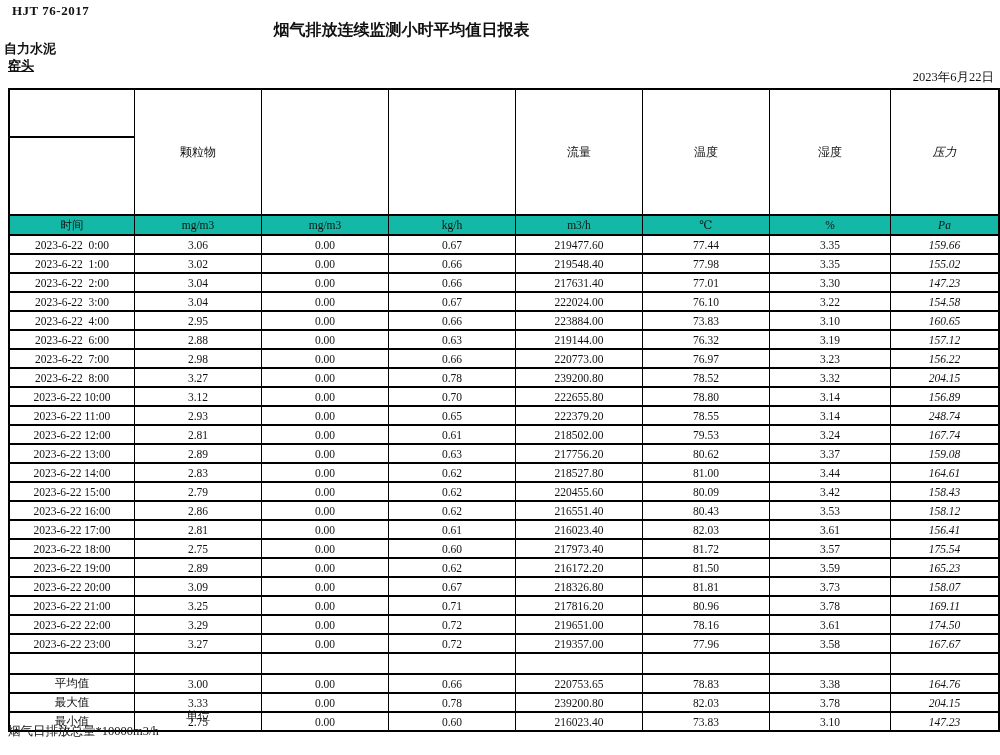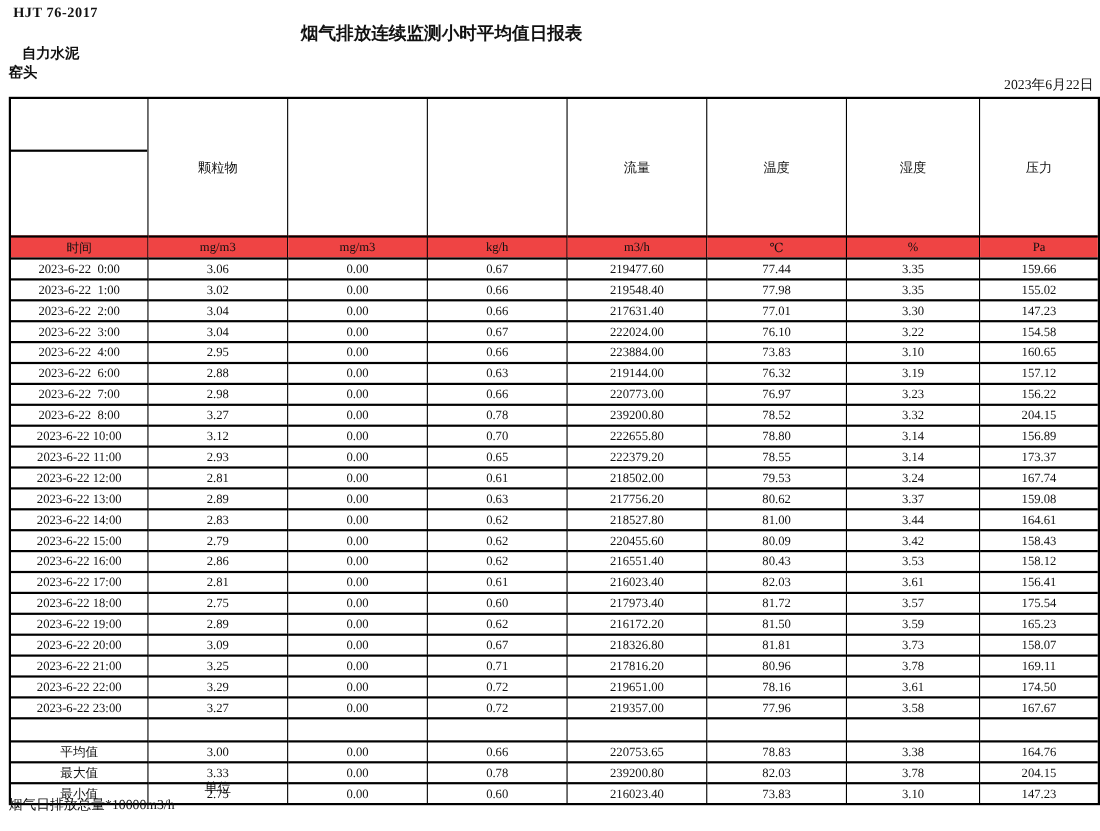--- a/index.html
+++ b/index.html
@@ -14,49 +14,49 @@
 
   
   .std-code {
     position: absolute; left: 12px; top: 3px;
     font-size: 13px; font-weight: bold; letter-spacing: 0.5px;
   }
   .doc-title {
     position: absolute; left: 0; top: 20px; width: 803px;
     text-align: center; font-size: 16px; font-weight: bold;
   }
-  .company { position: absolute; left: 20px; top: 40px; font-size: 13px; font-weight: bold; }
-  .station { position: absolute; left: 8px; top: 57px; font-size: 13px; font-weight: bold; }
+  .company { position: absolute; left: 4px; top: 40px; font-size: 13px; font-weight: bold; }
+  .station { position: absolute; left: 8px; top: 57px; font-size: 13px; font-weight: bold; text-decoration: underline; }
   .report-date { position: absolute; right: 6px; top: 69px; font-size: 12.5px; }
 
   
   table.report {
     position: absolute; left: 8px; top: 88px;
     width: 988px; table-layout: fixed;
     border: 2px solid #000; border-spacing: 0;
     font-size: 11.5px;
   }
   th, td {
     padding: 0; margin: 0;
     text-align: center; vertical-align: middle;
     white-space: pre; overflow: hidden;
     font-weight: normal;
     border-right: 1px solid #000;
     border-top: 2px solid #000;
     font-size: 11.5px;
   }
-  th:last-child, td:last-child { border-right: none; }
+  th:last-child, td:last-child { border-right: none; font-style: italic; }
   thead tr.group-row th { border-top: none; margin-top: 28px; }
 
   tr.group-row th { height: 35px; font-size: 12px; }
   th.split-cell { vertical-align: top; }
   th.split-cell .half { height: 16px; }
   th.split-cell .half.top { border-bottom: 2px solid #000; }
 
-  tr.unit-row th { height: 18px; background: #ef4444; font-size: 11.5px; }
+  tr.unit-row th { height: 18px; background: #14b8a6; font-size: 11.5px; }
 
   tbody td { height: 17px; }
   tr.spacer-row td { height: 19px; }
 
   
   .flow-note { position: absolute; left: 8px; top: 723px; font-size: 12.5px; text-align: center; }
   .report-unit { position: absolute; left: 8px; top: 739px; font-size: 12.5px; margin-top: 15px; }
   .unit-label { position: absolute; left: 186px; top: 708px; font-size: 12px; }
 </style>
 </head>
@@ -198,21 +198,21 @@
           <td>156.89</td>
         </tr>
         <tr>
           <td>2023-6-22 11:00</td>
           <td>2.93</td>
           <td>0.00</td>
           <td>0.65</td>
           <td>222379.20</td>
           <td>78.55</td>
           <td>3.14</td>
-          <td>173.37</td>
+          <td>248.74</td>
         </tr>
         <tr>
           <td>2023-6-22 12:00</td>
           <td>2.81</td>
           <td>0.00</td>
           <td>0.61</td>
           <td>218502.00</td>
           <td>79.53</td>
           <td>3.24</td>
           <td>167.74</td>

